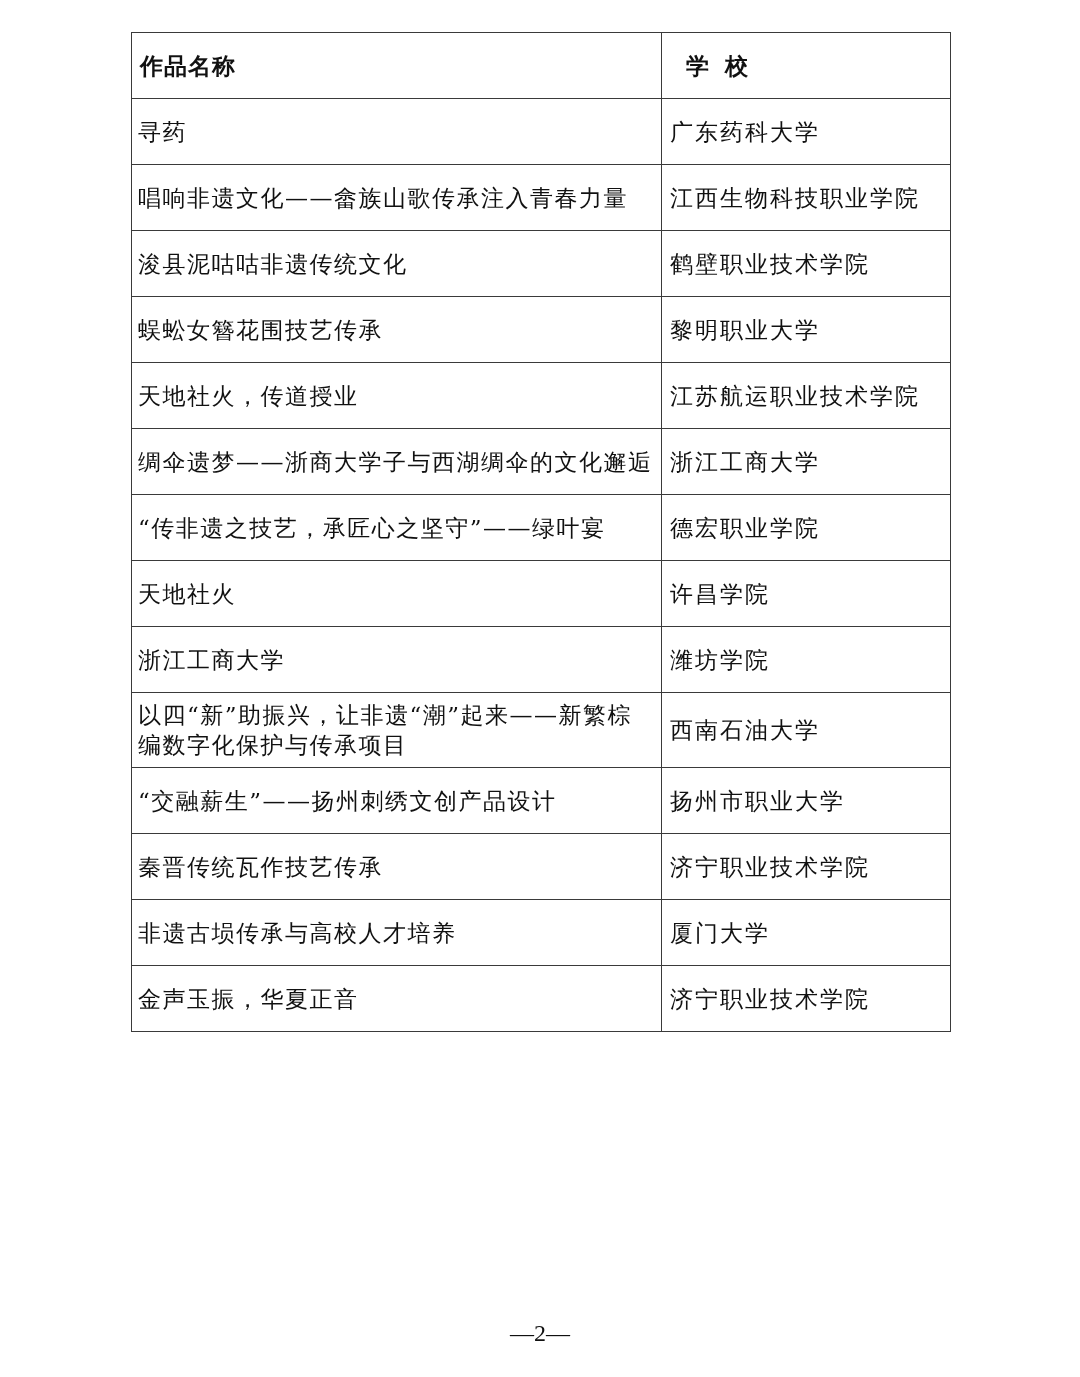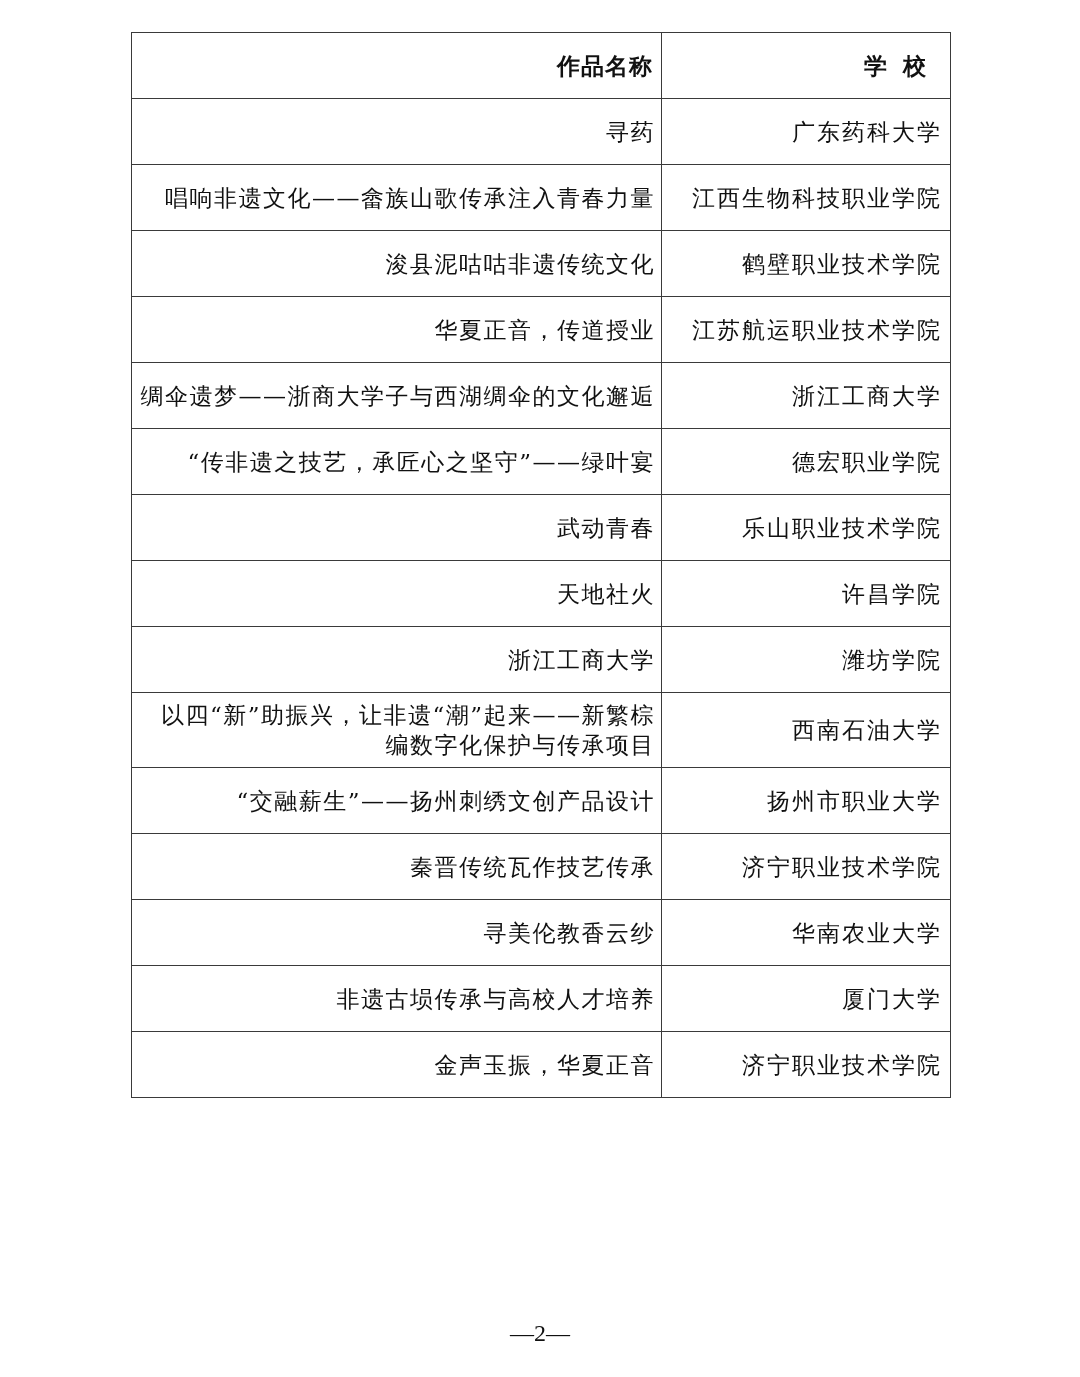--- a/index.html
+++ b/index.html
@@ -20,21 +20,21 @@
       left: 131px;
       top: 32px;
       width: 819px;
       border-collapse: collapse;
       table-layout: fixed;
     }
     .page-table col.c-name { width: 530px; }
     .page-table col.c-school { width: 289px; }
     .page-table th, .page-table td {
       border: 1.3px solid #3a3a3a;
-      text-align: right;
+      text-align: left;
       vertical-align: middle;
       padding: 0 8px;
       height: 66px;
       box-sizing: border-box;
       font-size: 23px;
       line-height: 30px;
       letter-spacing: 2px;
       font-weight: normal;
     }
     .page-table th {
@@ -83,34 +83,34 @@
       </tr>
       <tr>
         <td class="name-cell">唱响非遗文化——畲族山歌传承注入青春力量</td>
         <td class="school-cell">江西生物科技职业学院</td>
       </tr>
       <tr>
         <td class="name-cell">浚县泥咕咕非遗传统文化</td>
         <td class="school-cell">鹤壁职业技术学院</td>
       </tr>
       <tr>
-        <td class="name-cell">华夏正音，传道授业</td>
+        <td class="name-cell">蜈蚣女簪花围技艺传承</td>
+        <td class="school-cell">黎明职业大学</td>
+      </tr>
+      <tr>
+        <td class="name-cell">天地社火，传道授业</td>
         <td class="school-cell">江苏航运职业技术学院</td>
       </tr>
       <tr>
         <td class="name-cell">绸伞遗梦——浙商大学子与西湖绸伞的文化邂逅</td>
         <td class="school-cell">浙江工商大学</td>
       </tr>
       <tr>
         <td class="name-cell">“传非遗之技艺，承匠心之坚守”——绿叶宴</td>
         <td class="school-cell">德宏职业学院</td>
-      </tr>
-      <tr>
-        <td class="name-cell">武动青春</td>
-        <td class="school-cell">乐山职业技术学院</td>
       </tr>
       <tr>
         <td class="name-cell">天地社火</td>
         <td class="school-cell">许昌学院</td>
       </tr>
       <tr>
         <td class="name-cell">浙江工商大学</td>
         <td class="school-cell">潍坊学院</td>
       </tr>
       <tr>
@@ -119,24 +119,20 @@
       </tr>
       <tr>
         <td class="name-cell">“交融薪生”——扬州刺绣文创产品设计</td>
         <td class="school-cell">扬州市职业大学</td>
       </tr>
       <tr>
         <td class="name-cell">秦晋传统瓦作技艺传承</td>
         <td class="school-cell">济宁职业技术学院</td>
       </tr>
       <tr>
-        <td class="name-cell">寻美伦教香云纱</td>
-        <td class="school-cell">华南农业大学</td>
-      </tr>
-      <tr>
         <td class="name-cell">非遗古埙传承与高校人才培养</td>
         <td class="school-cell">厦门大学</td>
       </tr>
       <tr>
         <td class="name-cell">金声玉振，华夏正音</td>
         <td class="school-cell">济宁职业技术学院</td>
       </tr>
     </tbody>
 </table>
 

